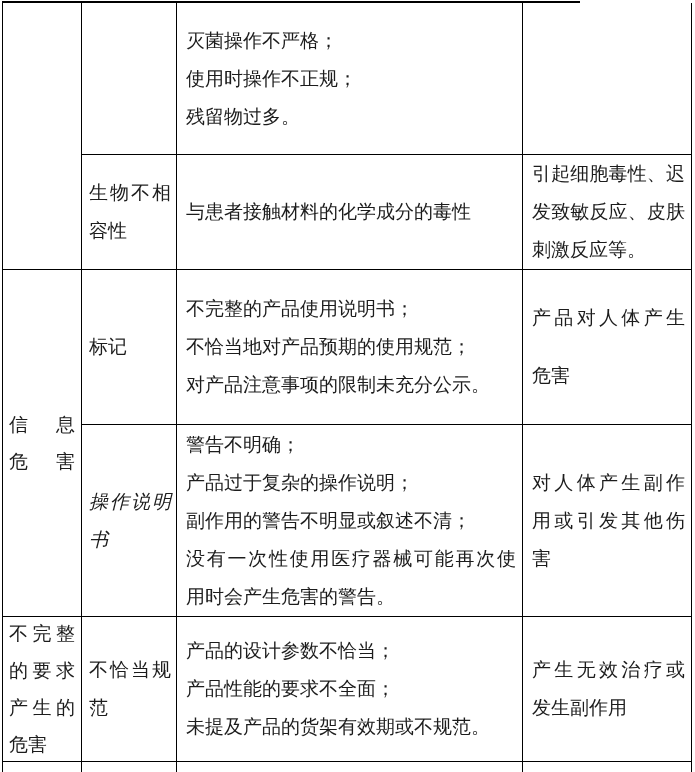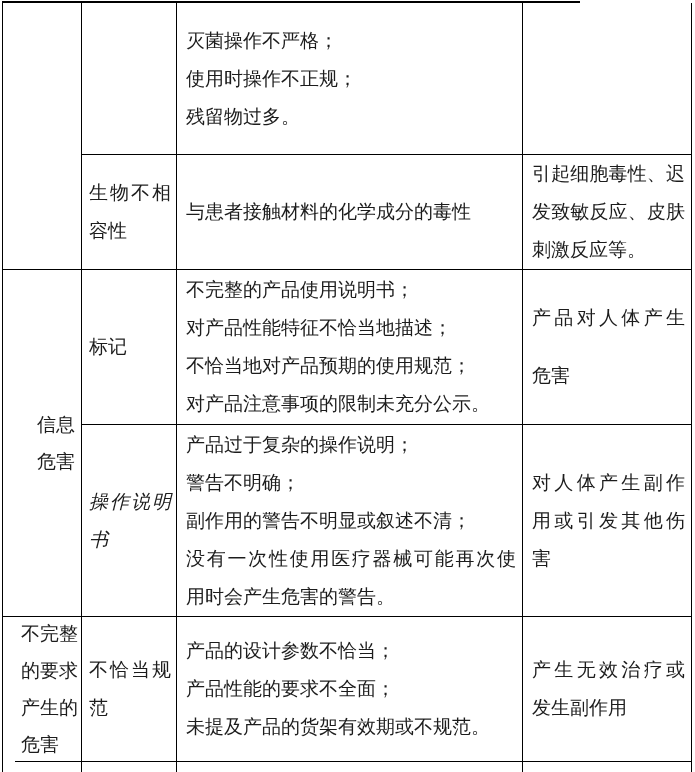--- a/index.html
+++ b/index.html
@@ -44,28 +44,28 @@
   .col3 { padding: 0 6px 0 9px; }
   .col4 { padding: 0 6px 0 9px; }
   
   .cat-top   { grid-column: 1; grid-row: 1 / span 2; }
   .r1c2 { grid-column: 2; grid-row: 1; }
   .r1c3 { grid-column: 3; grid-row: 1; }
   .r1c4 { grid-column: 4; grid-row: 1; }
   .r2c2 { grid-column: 2; grid-row: 2; }
   .r2c3 { grid-column: 3; grid-row: 2; }
   .r2c4 { grid-column: 4; grid-row: 2; }
-  .cat-info  { grid-column: 1; grid-row: 3 / span 2; align-items: flex-end; }
+  .cat-info  { grid-column: 1; grid-row: 3 / span 2; }
   .r3c2 { grid-column: 2; grid-row: 3; }
   .r3c3 { grid-column: 3; grid-row: 3; }
   .r3c4 { grid-column: 4; grid-row: 3; gap: 20px; }
   .r4c2 { grid-column: 2; grid-row: 4; font-style: italic; }
   .r4c3 { grid-column: 4; grid-row: 4; }
   .r4cc { grid-column: 3; grid-row: 4; }
-  .r5c1 { grid-column: 1; grid-row: 5; margin-left: 12px; }
+  .r5c1 { grid-column: 1; grid-row: 5; }
   .r5c2 { grid-column: 2; grid-row: 5; }
   .r5c3 { grid-column: 3; grid-row: 5; }
   .r5c4 { grid-column: 4; grid-row: 5; }
   .r6c1 { grid-column: 1; grid-row: 6; }
   .r6c2 { grid-column: 2; grid-row: 6; }
   .r6c3 { grid-column: 3; grid-row: 6; }
   .r6c4 { grid-column: 4; grid-row: 6; }
 </style>
 </head>
 <body>
@@ -97,36 +97,35 @@
 
     <div class="cell col1 cat-info">
         <div class="line spread">信息</div>
         <div class="line spread">危害</div>
       </div>
     <div class="cell col2 r3c2">
         <div class="line">标记</div>
       </div>
     <div class="cell col3 r3c3">
         <div class="line">不完整的产品使用说明书；</div>
-        <div class="line">对产品性能特征不恰当地描述；</div>
         <div class="line">不恰当地对产品预期的使用规范；</div>
         <div class="line">对产品注意事项的限制未充分公示。</div>
       </div>
     <div class="cell col4 r3c4">
         <div class="line spread">产品对人体产生</div>
         <div class="line">危害</div>
       </div>
 
     <div class="cell col2 r4c2">
         <div class="line spread">操作说明</div>
         <div class="line">书</div>
       </div>
     <div class="cell col3 r4cc">
+        <div class="line">警告不明确；</div>
         <div class="line">产品过于复杂的操作说明；</div>
-        <div class="line">警告不明确；</div>
         <div class="line">副作用的警告不明显或叙述不清；</div>
         <div class="line spread">没有一次性使用医疗器械可能再次使</div>
         <div class="line">用时会产生危害的警告。</div>
       </div>
     <div class="cell col4 r4c3">
         <div class="line spread">对人体产生副作</div>
         <div class="line spread">用或引发其他伤</div>
         <div class="line">害</div>
       </div>
 

